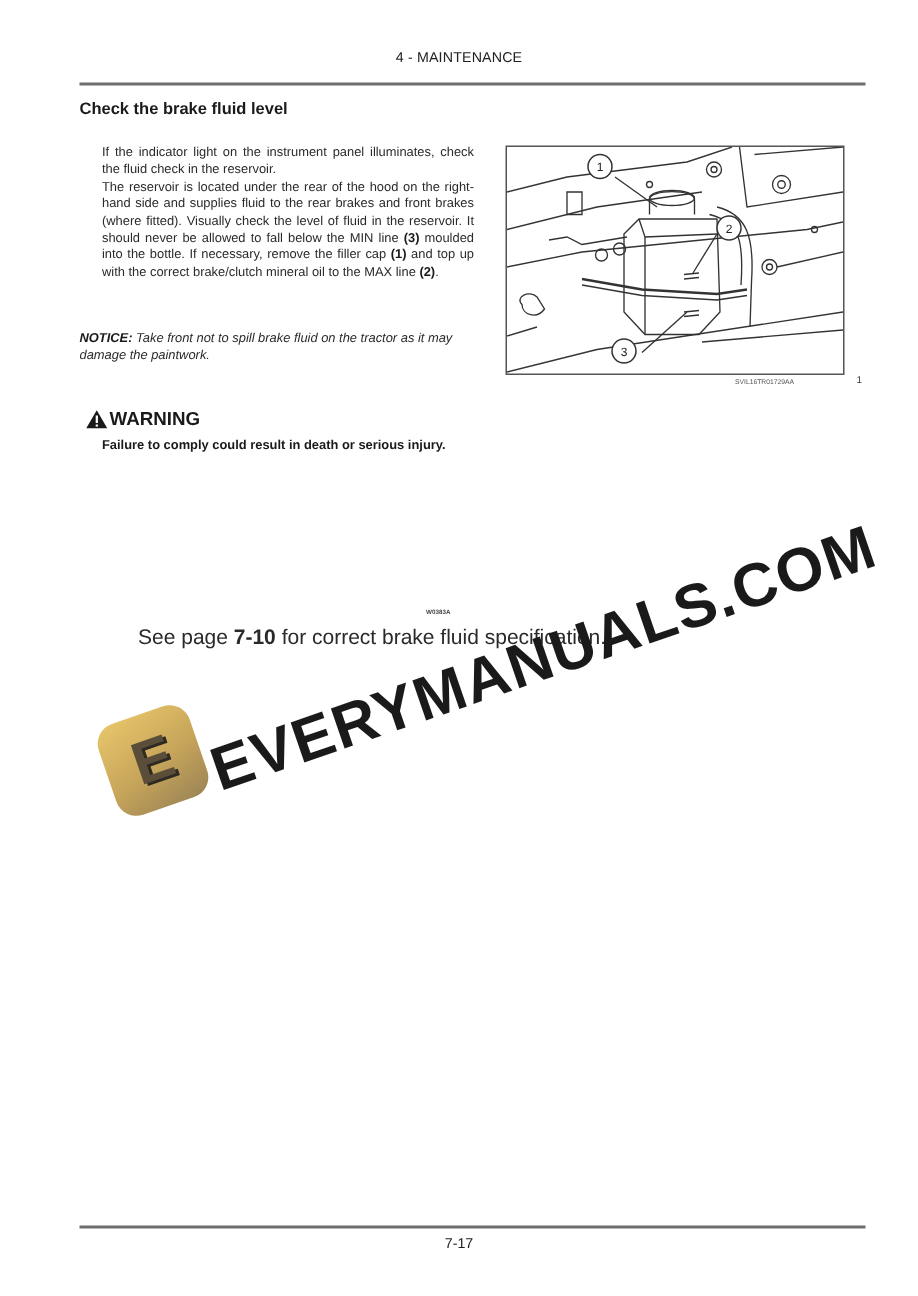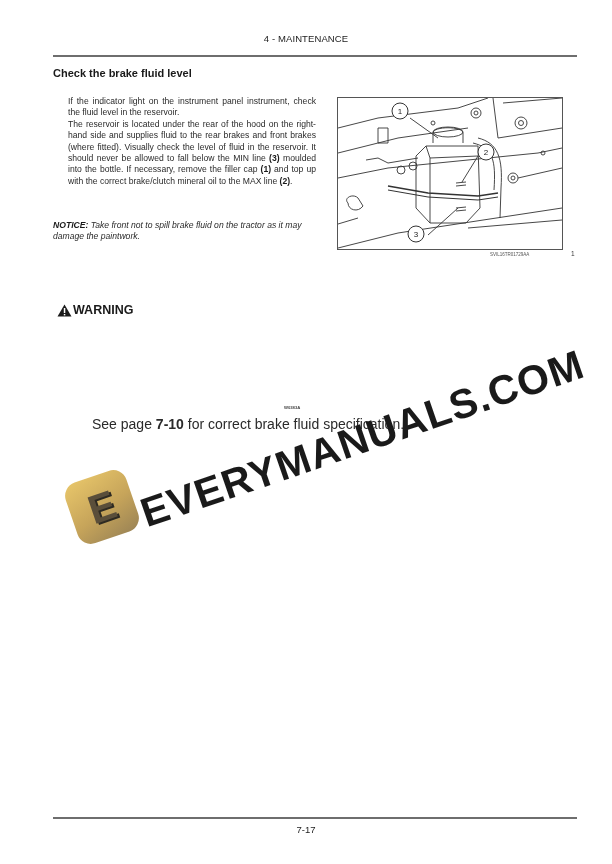--- a/index.html
+++ b/index.html
@@ -7,21 +7,21 @@
          font-family: "Liberation Sans", sans-serif; color: #1a1a1a; }
   .header-title { position: absolute; top: 33px; left: 0; width: 612px; text-align: center;
                   font-size: 9.5px; letter-spacing: 0.1px; color: #222; }
   .header-rule { position: absolute; top: 55px; left: 53px; width: 524px; height: 2px; background: #6e6e6e; }
   .page-title { position: absolute; top: 67px; left: 53px; font-size: 11px; font-weight: bold; color: #1a1a1a; margin: 0; }
   .body-text { position: absolute; left: 68px; top: 96px; width: 248px; font-size: 8.6px; line-height: 11.4px; text-align: justify; color: #2a2a2a; }
   .body-text p { margin: 0; }
   .body-text b { color: #1a1a1a; }
   .notice { position: absolute; left: 53px; top: 220px; width: 263px; font-size: 8.6px; line-height: 11.4px; font-style: italic; color: #2a2a2a; }
   .notice b { color: #1a1a1a; }
-  .warning-head { position: absolute; left: 57px; top: 272px; font-size: 12.5px; font-weight: bold; color: #1a1a1a; display: flex; align-items: center; margin-top: 31px; }
+  .warning-head { position: absolute; left: 57px; top: 272px; font-size: 12.5px; font-weight: bold; color: #1a1a1a; display: flex; align-items: center; }
   .warning-head svg { margin-right: 1px; }
   .warning-body { position: absolute; left: 68px; top: 291px; width: 230px; font-size: 8.6px; line-height: 11.6px; font-weight: bold; text-align: justify; color: #1a1a1a; }
   .warning-body p { margin: 0; }
   .warning-code { position: absolute; left: 284px; top: 405px; font-size: 4.2px; color: #444; font-weight: bold; }
   .see-page { position: absolute; left: 68px; top: 416px; font-size: 14px; color: #2a2a2a; white-space: nowrap; margin-left: 24px; }
   .figure { position: absolute; left: 337px; top: 97px; width: 224px; height: 151px; border: 1px solid #555; background: #fff; overflow: hidden; }
   .fig-caption { position: absolute; top: 252px; left: 490px; font-size: 4.5px; color: #555; }
   .fig-num { position: absolute; top: 250px; left: 571px; font-size: 6.5px; color: #333; }
   .footer-rule { position: absolute; top: 817px; left: 53px; width: 524px; height: 2px; background: #6e6e6e; }
   .footer-page { position: absolute; top: 824px; left: 0; width: 612px; text-align: center; font-size: 9.5px; color: #222; }
@@ -34,37 +34,38 @@
 </style>
 </head>
 <body>
 
 <div class="header-title">4 - MAINTENANCE</div>
 <div class="header-rule"></div>
 
 <h1 class="page-title">Check the brake fluid level</h1>
 
 <div class="body-text">
-  <p>If the indicator light on the instrument panel instrument, check the fluid level in the reservoir.</p>
+  <p>If the indicator light on the instrument panel illuminates, check the fluid check in the reservoir.</p>
   <p><span>The reservoir is located under the rear of the hood on the right- hand side and supplies fluid to the rear brakes and front brakes (where fitted). Visually check the level of fluid in the reservoir.  It should never be allowed to fall below the MIN line </span><b>(3)</b><span> moulded into the bottle.  If necessary, remove the filler cap </span><b>(1)</b><span> and top up with the correct brake/clutch mineral oil to the MAX line </span><b>(2)</b><span>.</span></p>
 </div>
 
 <div class="notice">
   <b>NOTICE:</b><span> Take front not to spill brake fluid on the tractor as it may damage the paintwork.</span>
 </div>
 
 <div class="warning-head">
   <svg width="15" height="13" viewBox="0 0 15 13">
     <polygon points="7.5,0.5 14.5,12.5 0.5,12.5" fill="#1a1a1a"></polygon>
     <rect x="6.8" y="4" width="1.5" height="5" fill="#fff"></rect>
     <rect x="6.8" y="10" width="1.5" height="1.4" fill="#fff"></rect>
   </svg>
   <span>WARNING</span>
 </div>
 <div class="warning-body">
+  <p>Failure to comply could result in death or serious injury.</p>
 </div>
 <div class="warning-code">W0383A</div>
 
 <div class="see-page">
   <span>See page </span><b>7-10</b><span> for correct brake fluid specification.</span>
 </div>
 
 <div class="figure">
   <svg width="224" height="151" viewBox="0 0 224 151">
     <g fill="none" stroke="#333" stroke-width="0.9">

